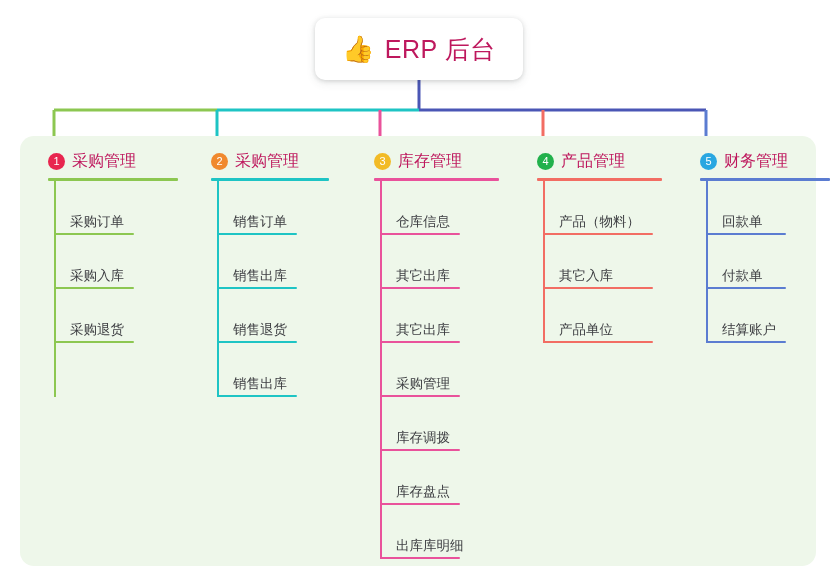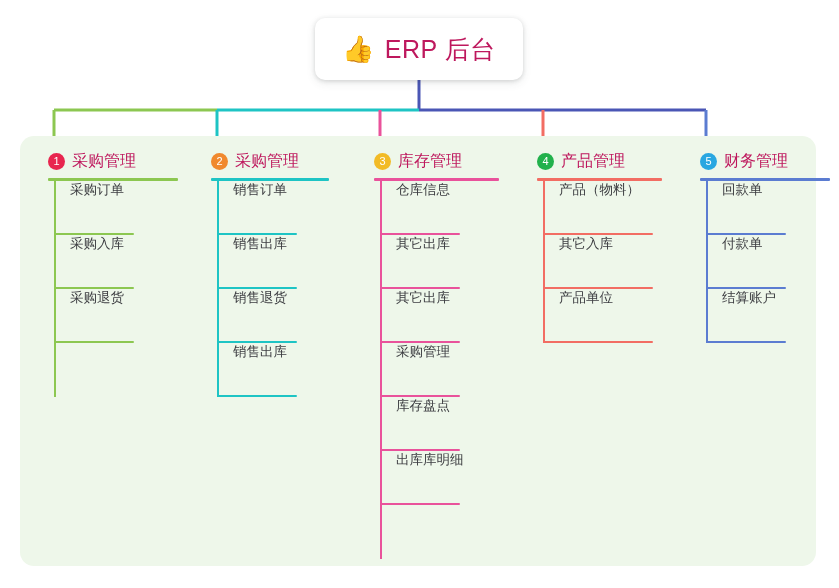--- a/index.html
+++ b/index.html
@@ -119,20 +119,21 @@
     top: 0;
     width: 2px;
   }
   .item {
     position: relative;
     height: 54px;
     box-sizing: border-box;
     padding-left: 36px;
     display: flex;
     flex-direction: column;
+    justify-content: flex-end;
     font-family: Liberation Mono, monospace;
   }
   .item-label {
     font-size: 13.5px;
     color: #3c3d41;
     white-space: nowrap;
     padding-bottom: 4px;
   }
   .item-rule {
     position: absolute;
@@ -236,20 +237,24 @@
           </div>
           <div class="item">
             <span class="item-label">其它出库</span>
             <div class="item-rule" style="background: rgb(233, 82, 155); width: 80px;"></div>
           </div>
           <div class="item">
             <span class="item-label">采购管理</span>
             <div class="item-rule" style="background: rgb(233, 82, 155); width: 80px;"></div>
           </div>
           <div class="item">
+            <span class="item-label">库存调拨</span>
+            <div class="item-rule" style="background: rgb(233, 82, 155); width: 80px;"></div>
+          </div>
+          <div class="item">
             <span class="item-label">库存盘点</span>
             <div class="item-rule" style="background: rgb(233, 82, 155); width: 80px;"></div>
           </div>
           <div class="item">
             <span class="item-label">出库库明细</span>
             <div class="item-rule" style="background: rgb(233, 82, 155); width: 80px;"></div>
           </div>
         </div>
       </div>
       <div class="column" style="left: 523px; top: 144px;">

